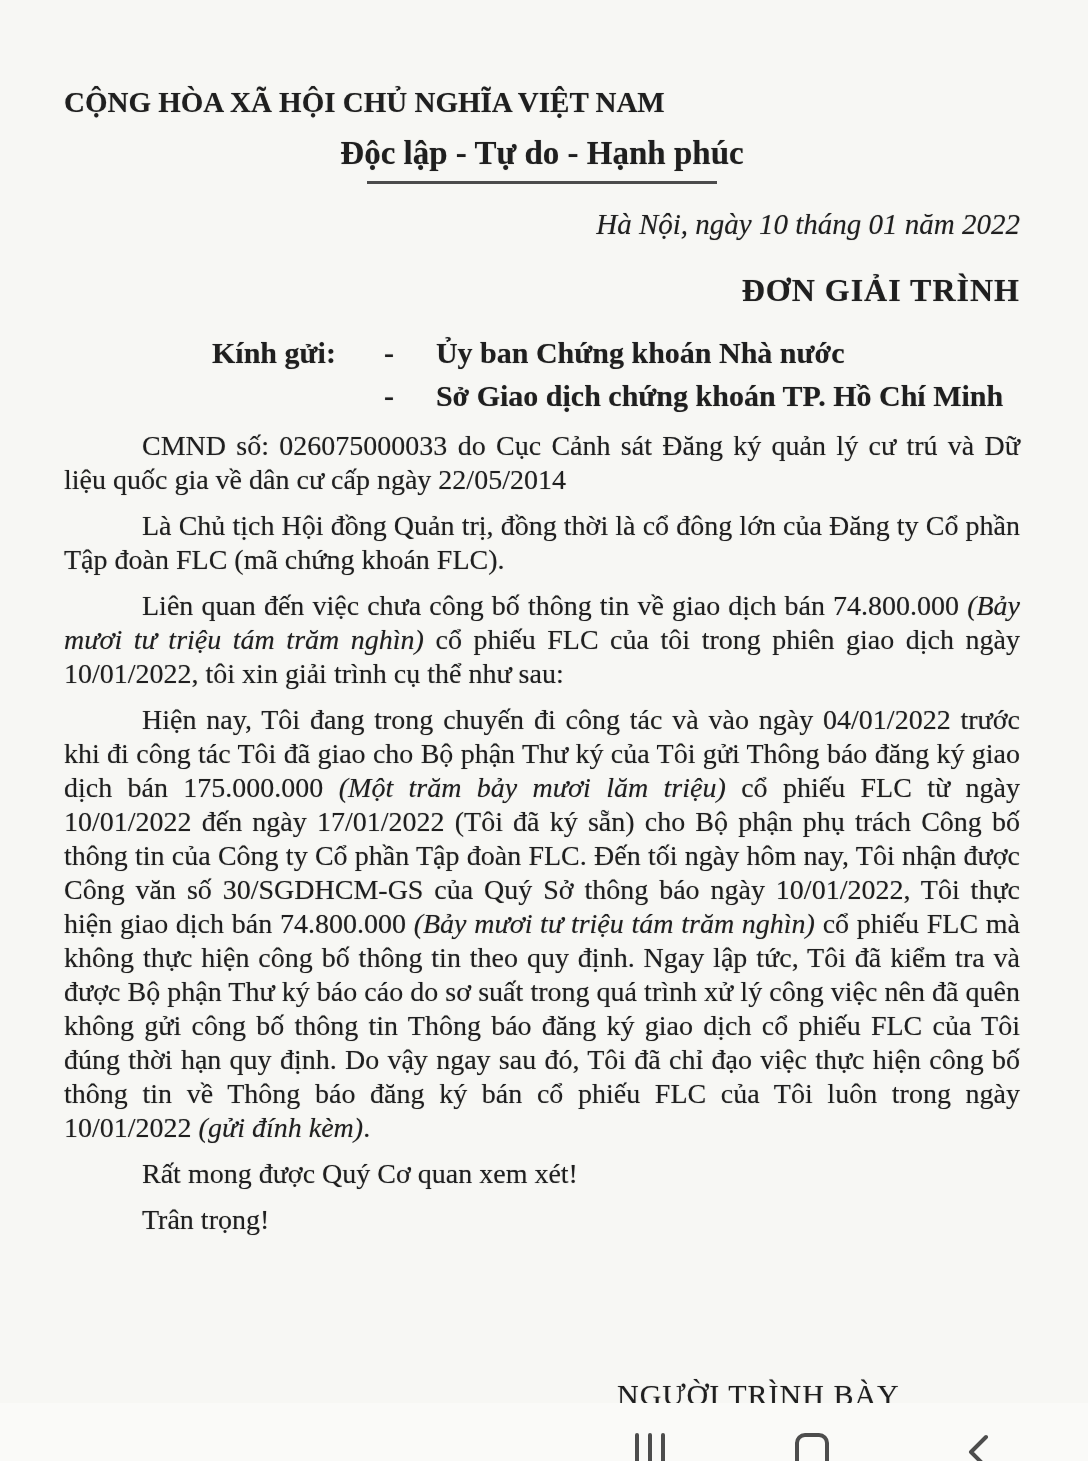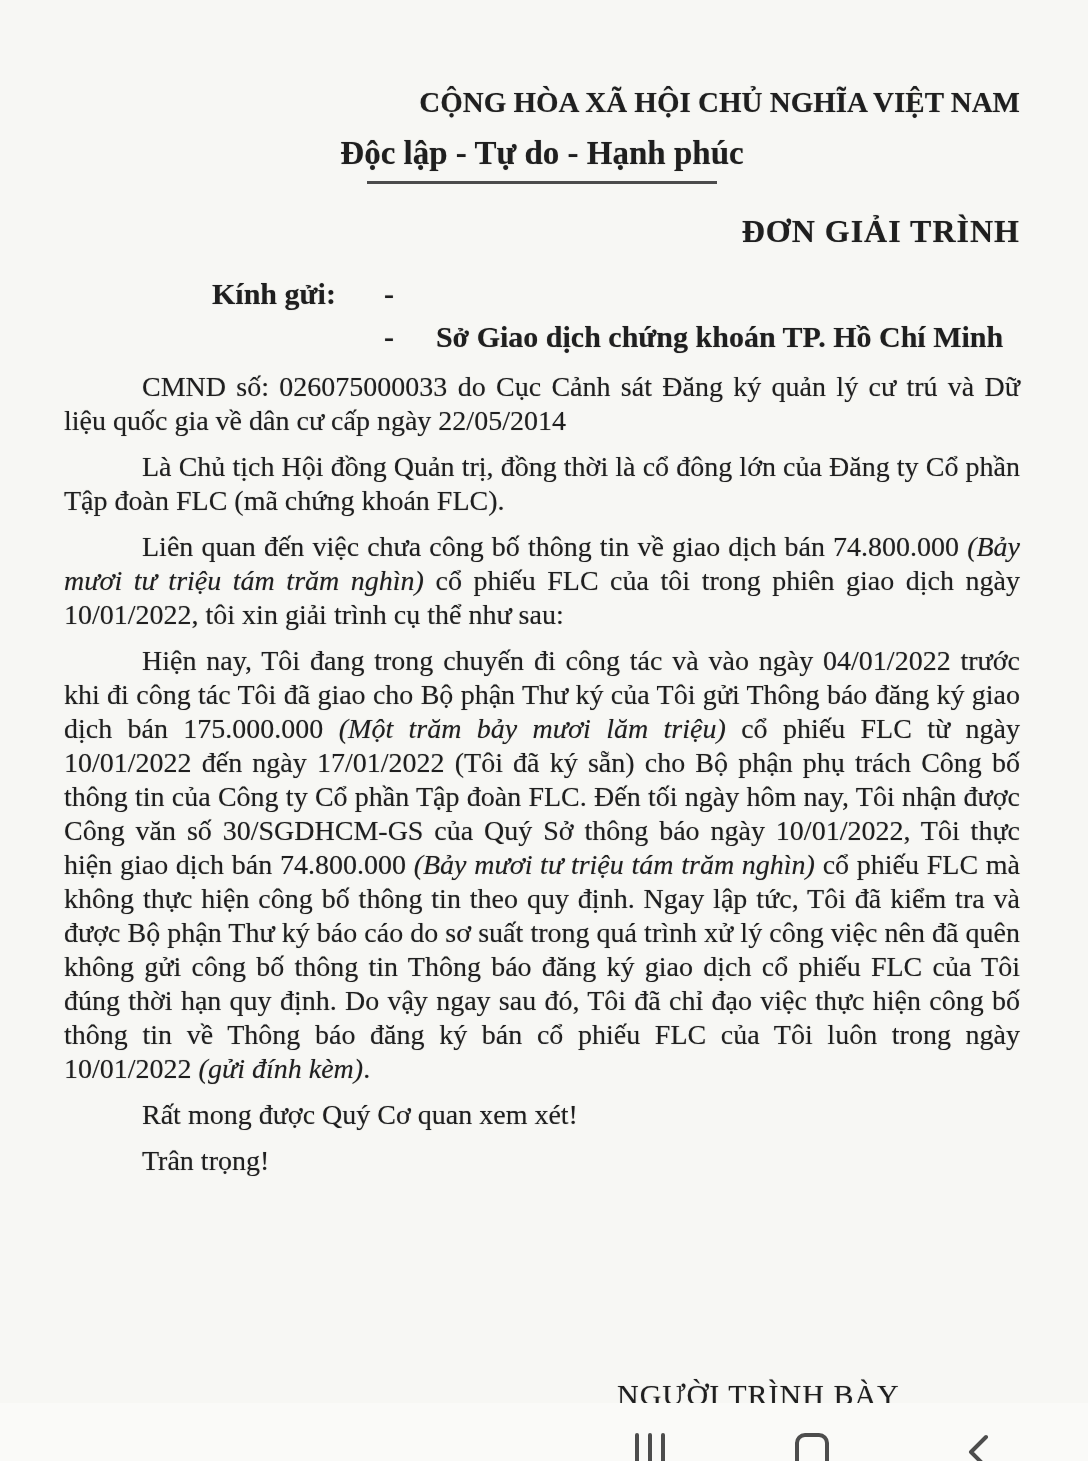--- a/index.html
+++ b/index.html
@@ -7,21 +7,21 @@
     position:relative; width:1088px; height:1461px;
     background:#f7f7f4; overflow:hidden;
     font-family:"Liberation Serif","DejaVu Serif",serif;
     color:#1f1f1f;
   }
   .doc {
     position:absolute; inset:0;
     padding:84px 68px 0 64px;
     text-shadow:0 0 1px rgba(40,40,40,.45);
   }
-  .nh1 { text-align:right; font-weight:bold; font-size:29px; line-height:36px; }
+  .nh1 { text-align:left; font-weight:bold; font-size:29px; line-height:36px; }
   .nh2 { text-align:center; font-weight:bold; font-size:33px; line-height:38px; margin-top:14px; }
   .nh-rule { width:350px; height:3px; background:#4c4c4c; margin:9px auto 0 auto; }
   .dateline { text-align:right; font-style:italic; font-size:29px; line-height:38px; margin-top:21px; }
   .title { text-align:right; font-weight:bold; font-size:32px; line-height:42px; margin-top:26px; letter-spacing:1px; }
 
   .salutation { display:flex; margin-top:20px; font-weight:bold; font-size:30px; }
   .sal-label { margin-left:148px; white-space:nowrap; line-height:43px; }
   .sal-recipients { margin-left:48px; }
   .recipient { display:flex; line-height:43px; }
   .recipient .dash { width:52px; flex:0 0 52px; }
@@ -58,28 +58,30 @@
 <div class="page">
 
   <div class="doc">
 
     <div class="nh1">CỘNG HÒA XÃ HỘI CHỦ NGHĨA VIỆT NAM</div>
 
     <div class="nh2">Độc lập - Tự do - Hạnh phúc</div>
 
     <div class="nh-rule"></div>
 
+    <div class="dateline">Hà Nội, ngày 10 tháng 01 năm 2022</div>
 
     <div class="title">ĐƠN GIẢI TRÌNH</div>
 
     <div class="salutation">
       <div class="sal-label">Kính gửi:</div>
       <div class="sal-recipients" id="recipients">
           <div class="recipient">
             <span class="dash">-</span>
+            <span>Ủy ban Chứng khoán Nhà nước</span>
           </div>
           <div class="recipient">
             <span class="dash">-</span>
             <span>Sở Giao dịch chứng khoán TP. Hồ Chí Minh</span>
           </div>
         </div>
     </div>
 
     <div class="body-paragraphs" id="paragraphs">
         <div class="para"><span>CMND số: 026075000033 do Cục Cảnh sát Đăng ký quản lý cư trú và Dữ liệu quốc gia về dân cư cấp ngày 22/05/2014</span></div>

